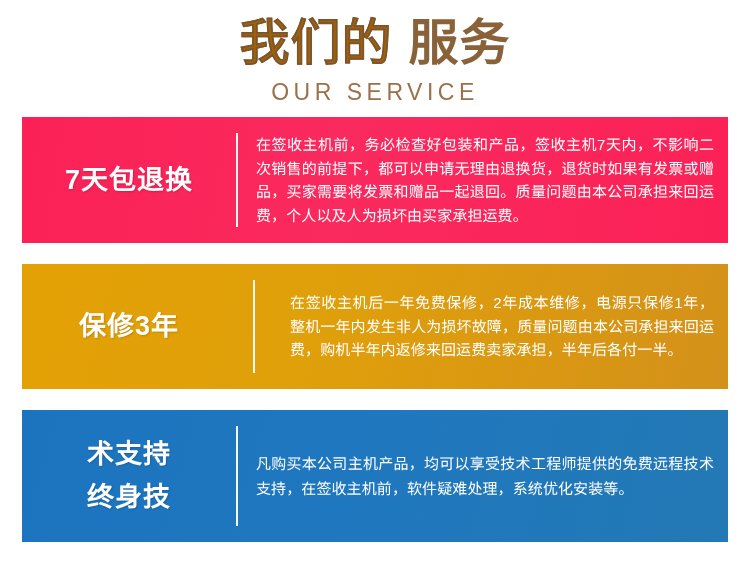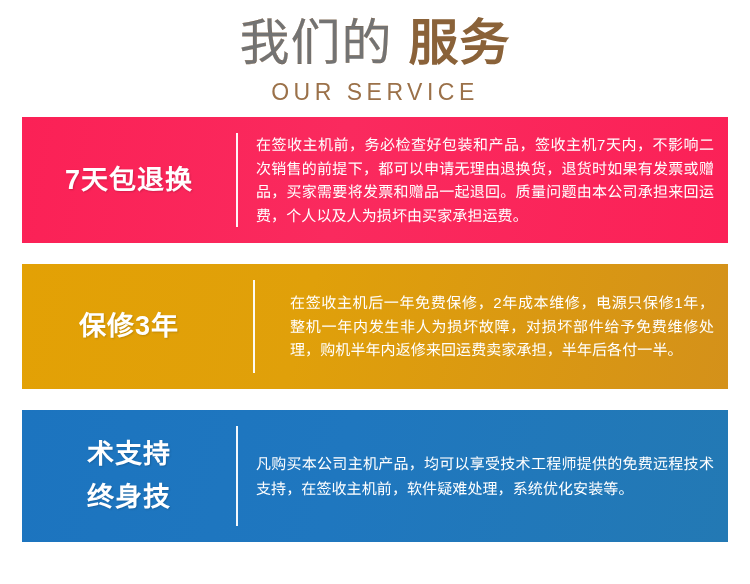--- a/index.html
+++ b/index.html
@@ -31,22 +31,22 @@
     text-align: center;
     user-select: none;
   }
   .header-title {
     font-size: 50px;
     line-height: 58px;
     letter-spacing: 1px;
     white-space: nowrap;
   }
   .title-light {
-    font-weight: 400;
-    color: #737373;
+    font-weight: 700;
+    color: #a16207;
     -webkit-text-stroke: 0.2px #7b5430;
   }
   .title-bold {
     font-weight: 700;
     color: #8a6239;
     margin-left: 16px;
   }
   .header-sub {
     margin-top: 6px;
     font-size: 23px;
@@ -164,21 +164,21 @@
         <p>在签收主机前，务必检查好包装和产品，签收主机7天内，不影响二次销售的前提下，都可以申请无理由退换货，退货时如果有发票或赠品，买家需要将发票和赠品一起退回。质量问题由本公司承担来回运费，个人以及人为损坏由买家承担运费。</p>
       </div>
     </div>
 
     <div class="panel panel-orange">
       <div class="panel-label">
         <span class="label-line">保修3年</span>
       </div>
       <div class="panel-divider"></div>
       <div class="panel-body">
-        <p>在签收主机后一年免费保修，2年成本维修，电源只保修1年，整机一年内发生非人为损坏故障，对损坏部件给予免费维修处理，购机半年内返修来回运费卖家承担，半年后各付一半。</p>
+        <p>在签收主机后一年免费保修，2年成本维修，电源只保修1年，整机一年内发生非人为损坏故障，质量问题由本公司承担来回运费，购机半年内返修来回运费卖家承担，半年后各付一半。</p>
       </div>
     </div>
 
     <div class="panel panel-blue">
       <div class="panel-label">
         <span class="label-line">术支持</span>
         <span class="label-line">终身技</span>
       </div>
       <div class="panel-divider"></div>
       <div class="panel-body">

